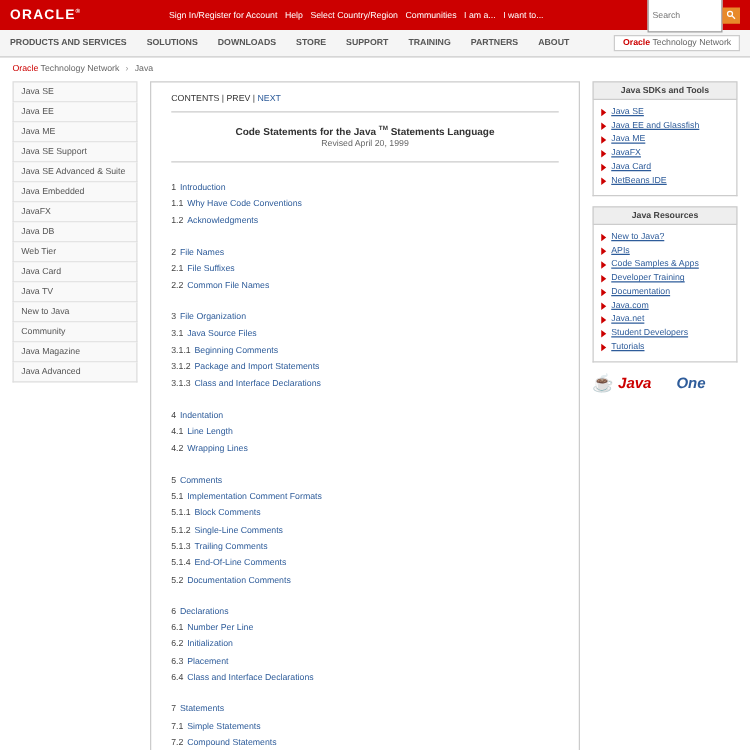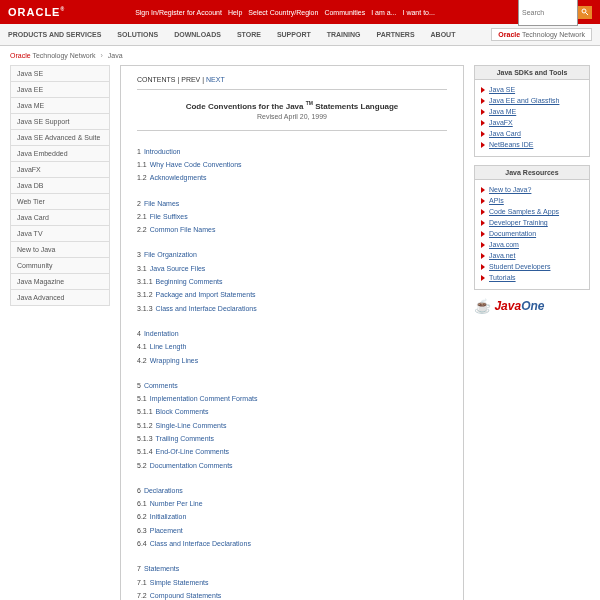--- a/index.html
+++ b/index.html
@@ -55,21 +55,21 @@
 
 .right { width:116px; flex-shrink:0; font-size:7px; }
 .rbox-h { background:#eee; border:1px solid #ccc; padding:3px 6px; font-size:7px; font-weight:bold; text-align:center; color:#444; }
 .rbox { border:1px solid #ccc; border-top:none; padding:4px 6px 6px; margin-bottom:8px; }
 .ritem { display:flex; align-items:center; padding:2px 0; cursor:pointer; }
 .ritem .arr { width:0; height:0; border-top:3px solid transparent; border-bottom:3px solid transparent; border-left:4px solid #c00; margin-right:4px; flex-shrink:0; }
 .ritem span { color:#2e5c9a; text-decoration:underline; }
 .javaone { margin-top:8px; display:flex; align-items:center; gap:3px; font-size:12px; }
 .javaone .cup { color:#c00; font-size:14px; }
 .javaone .j { color:#c00; font-weight:bold; font-style:italic; }
-.javaone .t { color:#2e5c9a; font-weight:bold; font-style:italic; }
+.javaone .t { color:#2e5c9a; font-weight:bold; font-style:italic;padding-left:20px; }
 </style>
 </head>
 <body>
 
 <div class="hdr">
   <div class="logo"><span>ORACLE</span><sup>®</sup></div>
   <div class="hdr-links">
     <span>Sign In/Register for Account</span>
     <span>Help</span>
     <span>Select Country/Region</span>
@@ -128,21 +128,21 @@
       <div class="left-item">Java Magazine</div>
       <div class="left-item">Java Advanced</div>
     </div>
 
   <div class="main">
     <div class="pager">
       <span>CONTENTS</span><span> | </span><span>PREV</span><span> | </span><a href="#">NEXT</a>
     </div>
     <hr class="hr">
     <div class="doc-title">
-      <span>Code Conventions for the Java </span><sup>TM</sup><span> Statements Language</span>
+      <span>Code Statements for the Java </span><sup>TM</sup><span> Statements Language</span>
     </div>
     <div class="doc-sub">Revised April 20, 1999</div>
     <hr class="hr2">
     <div id="toc">
         <div class="sec">
           <div class="sec-line"><span class="num">1</span><span class="sec-head">Introduction</span></div>
           <div class="sec-line"><span class="num">1.1</span><span class="sec-head">Why Have Code Conventions</span></div>
           <div class="sec-line"><span class="num">1.2</span><span class="sec-head">Acknowledgments</span></div>
         </div>
         <div class="sec">

